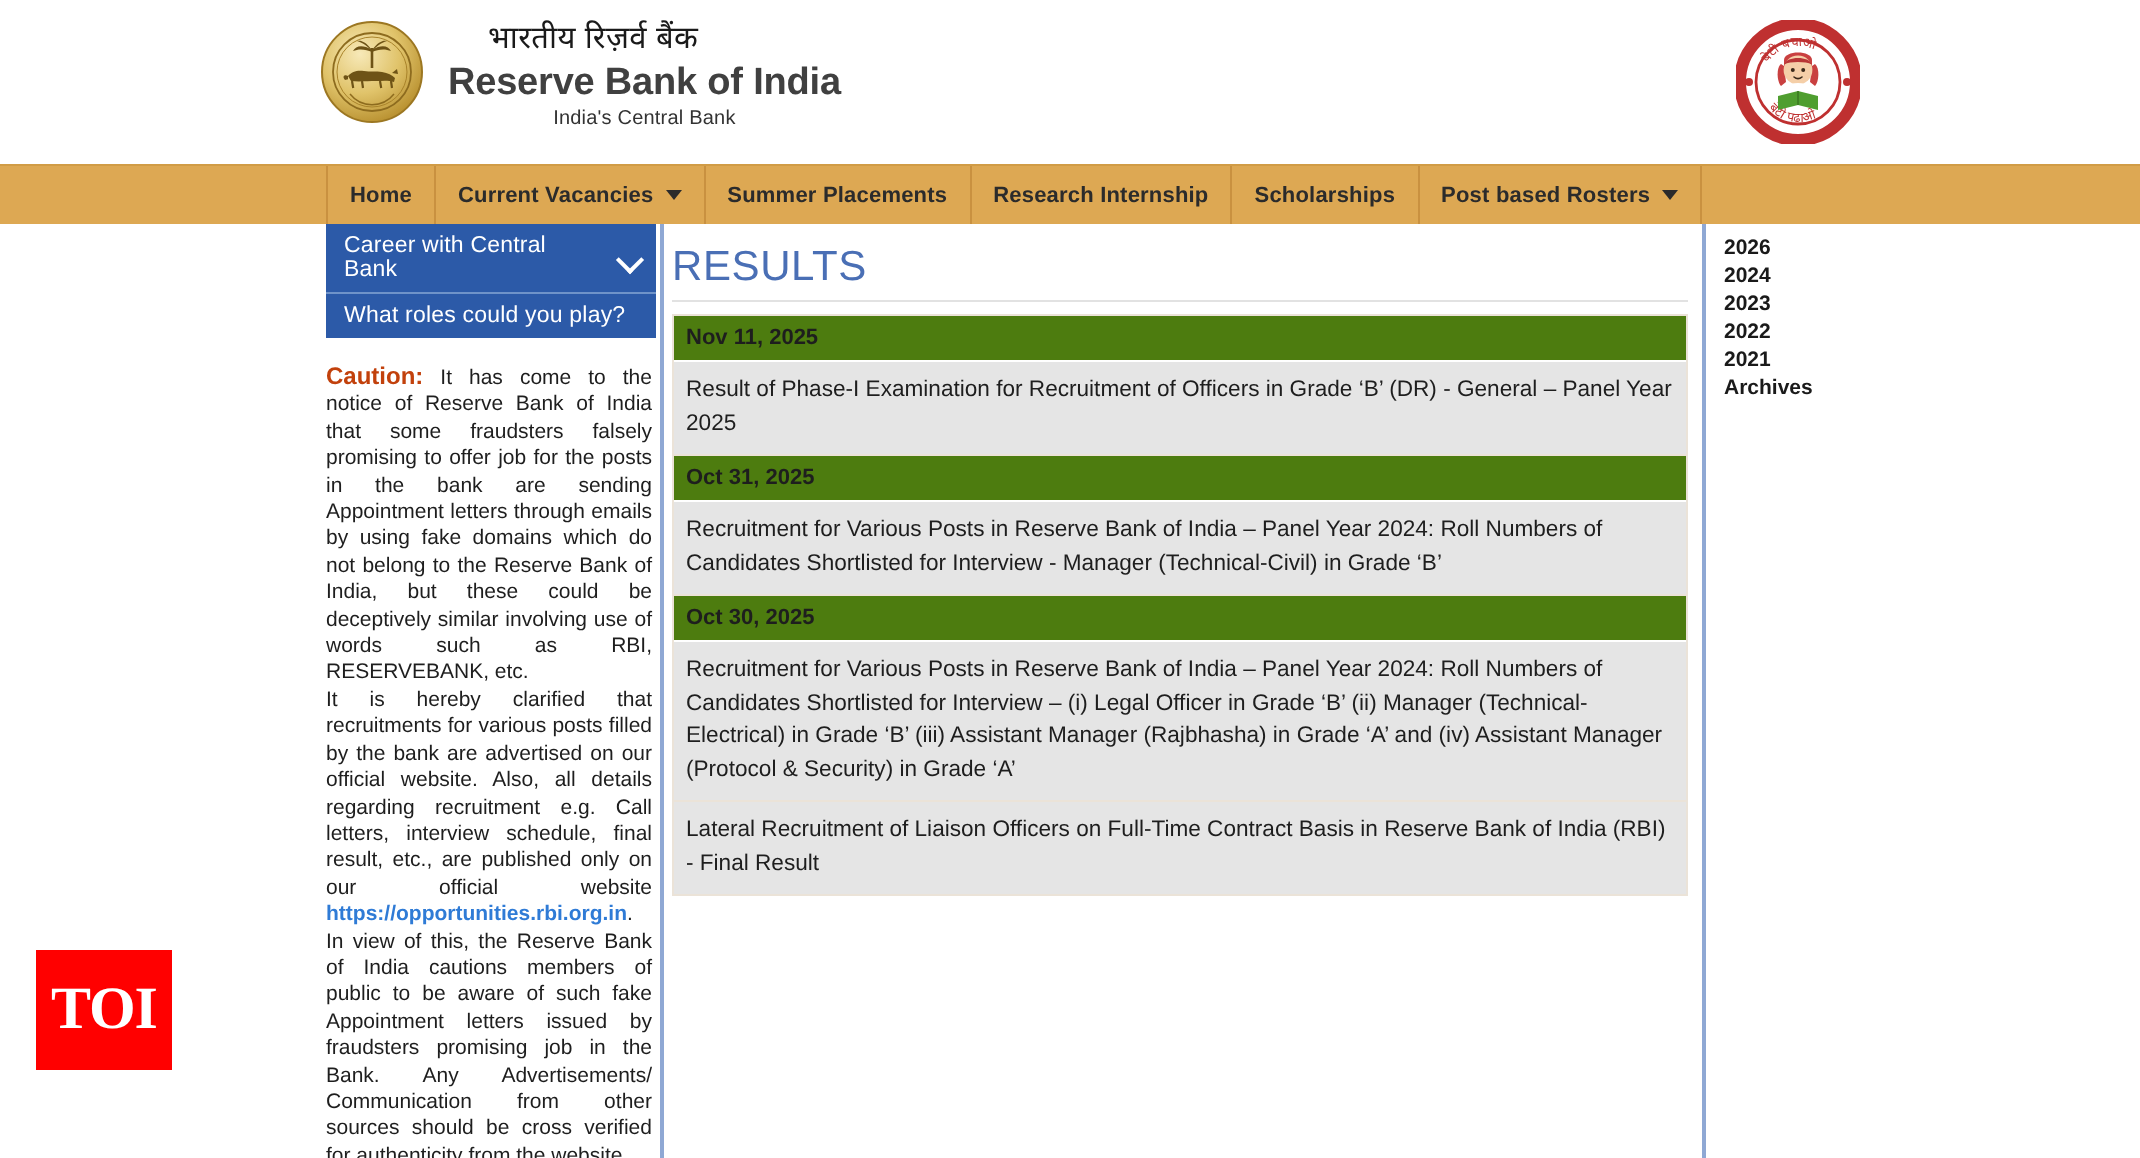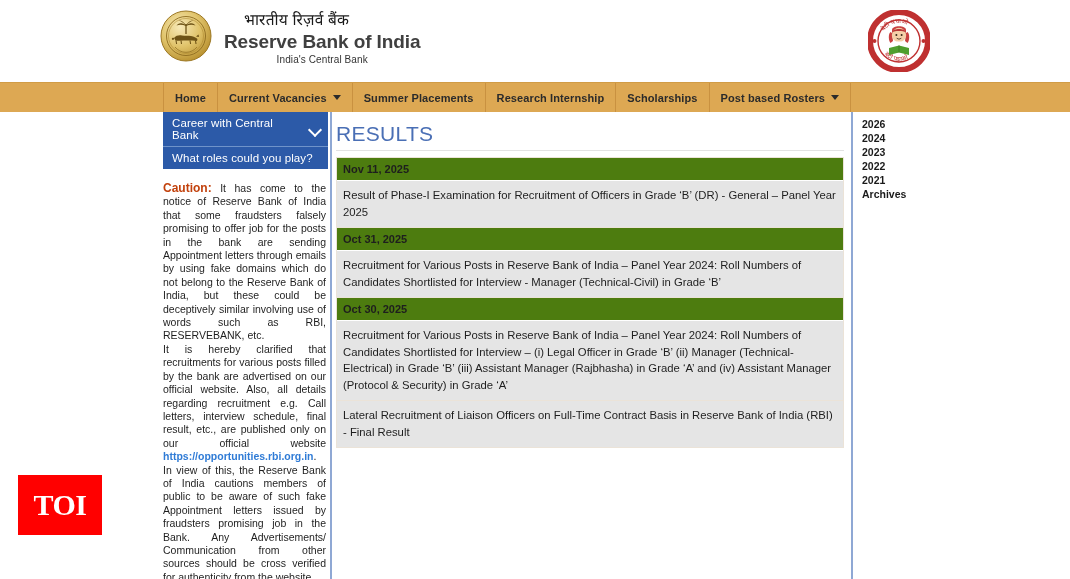--- a/index.html
+++ b/index.html
@@ -232,21 +232,21 @@
     cursor: pointer;
     text-decoration: none;
     display: block;
   }
 
   
   .toi {
     position: absolute;
     left: 18px;
     top: 475px;
-    width: 84px;
+    width: 68px;
     height: 60px;
     background: #ff0000;
     display: flex;
     align-items: center;
     justify-content: center;
   }
   .toi-text {
     color: #ffffff;
     font-family: "Liberation Serif", serif;
     font-weight: bold;

